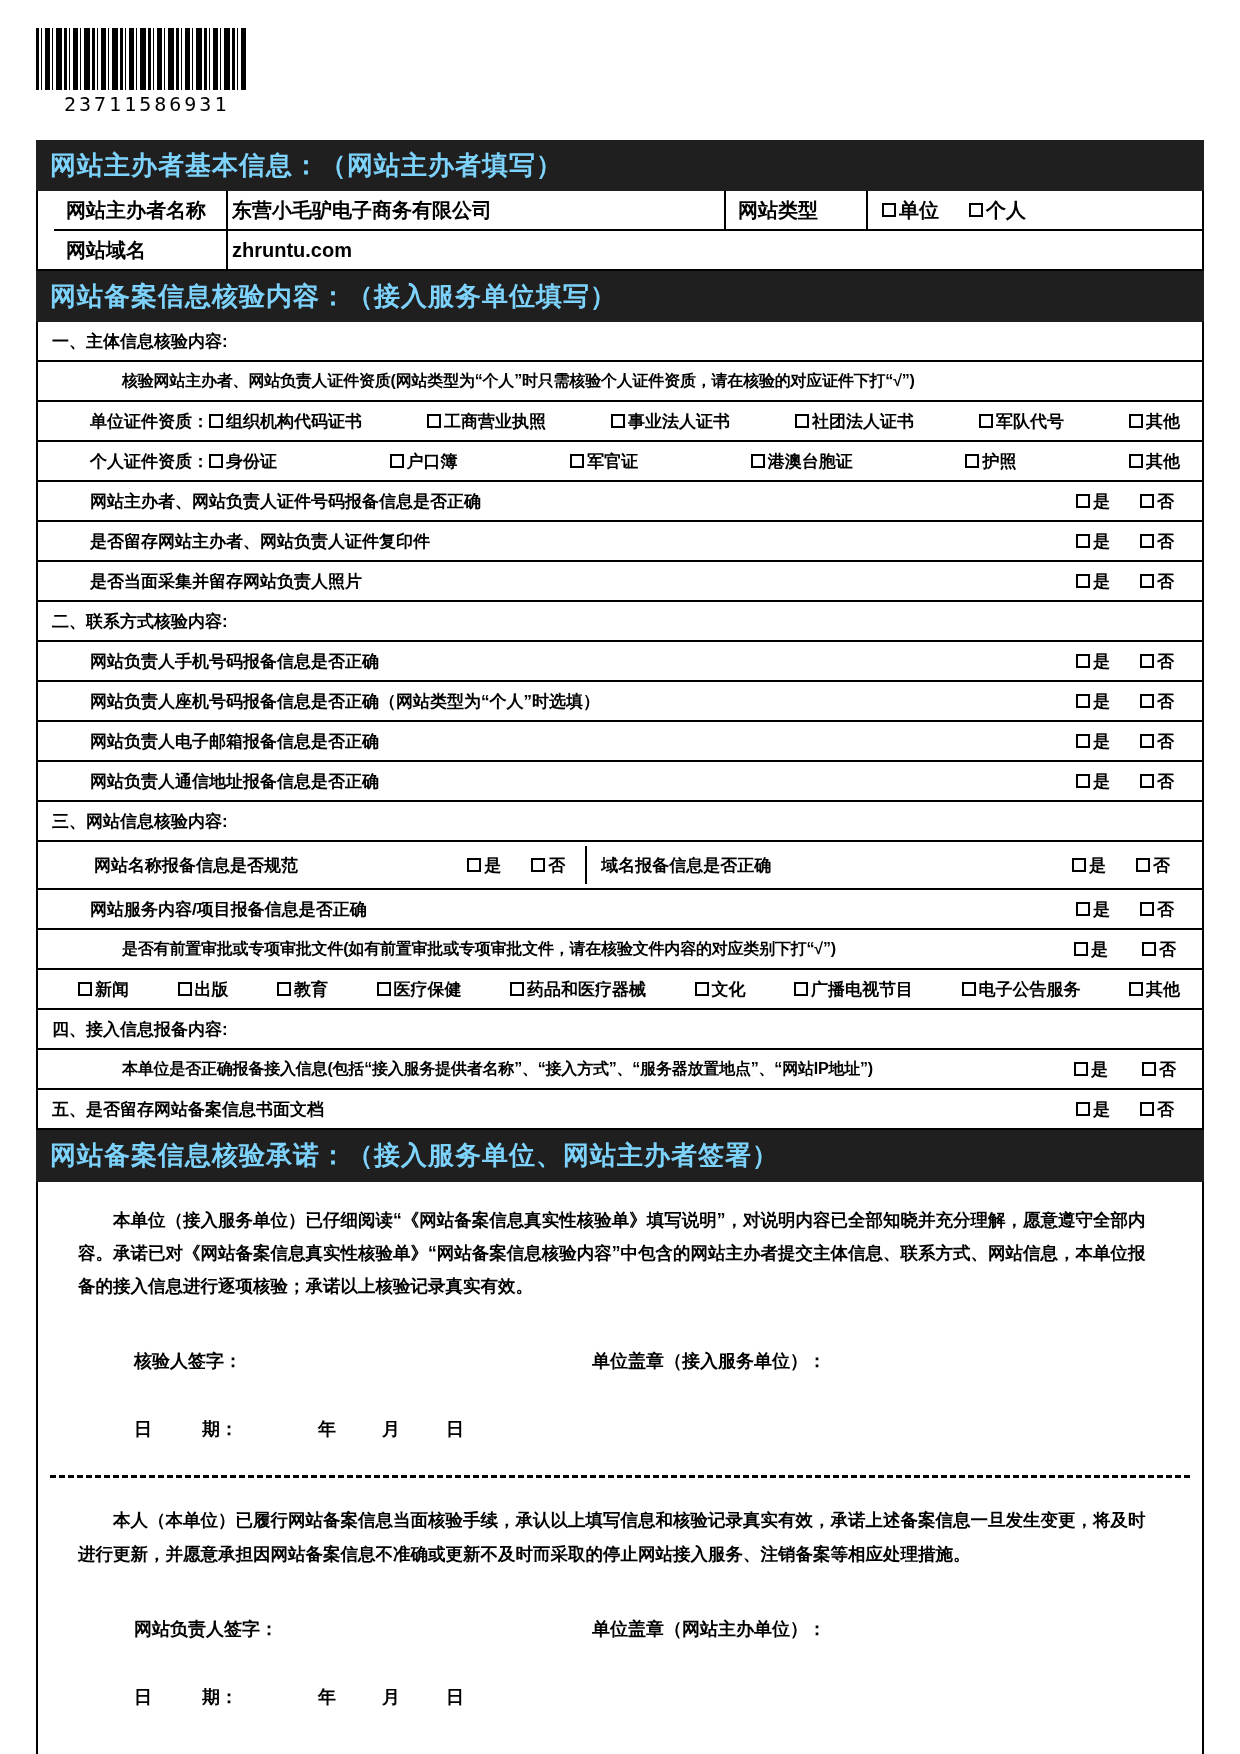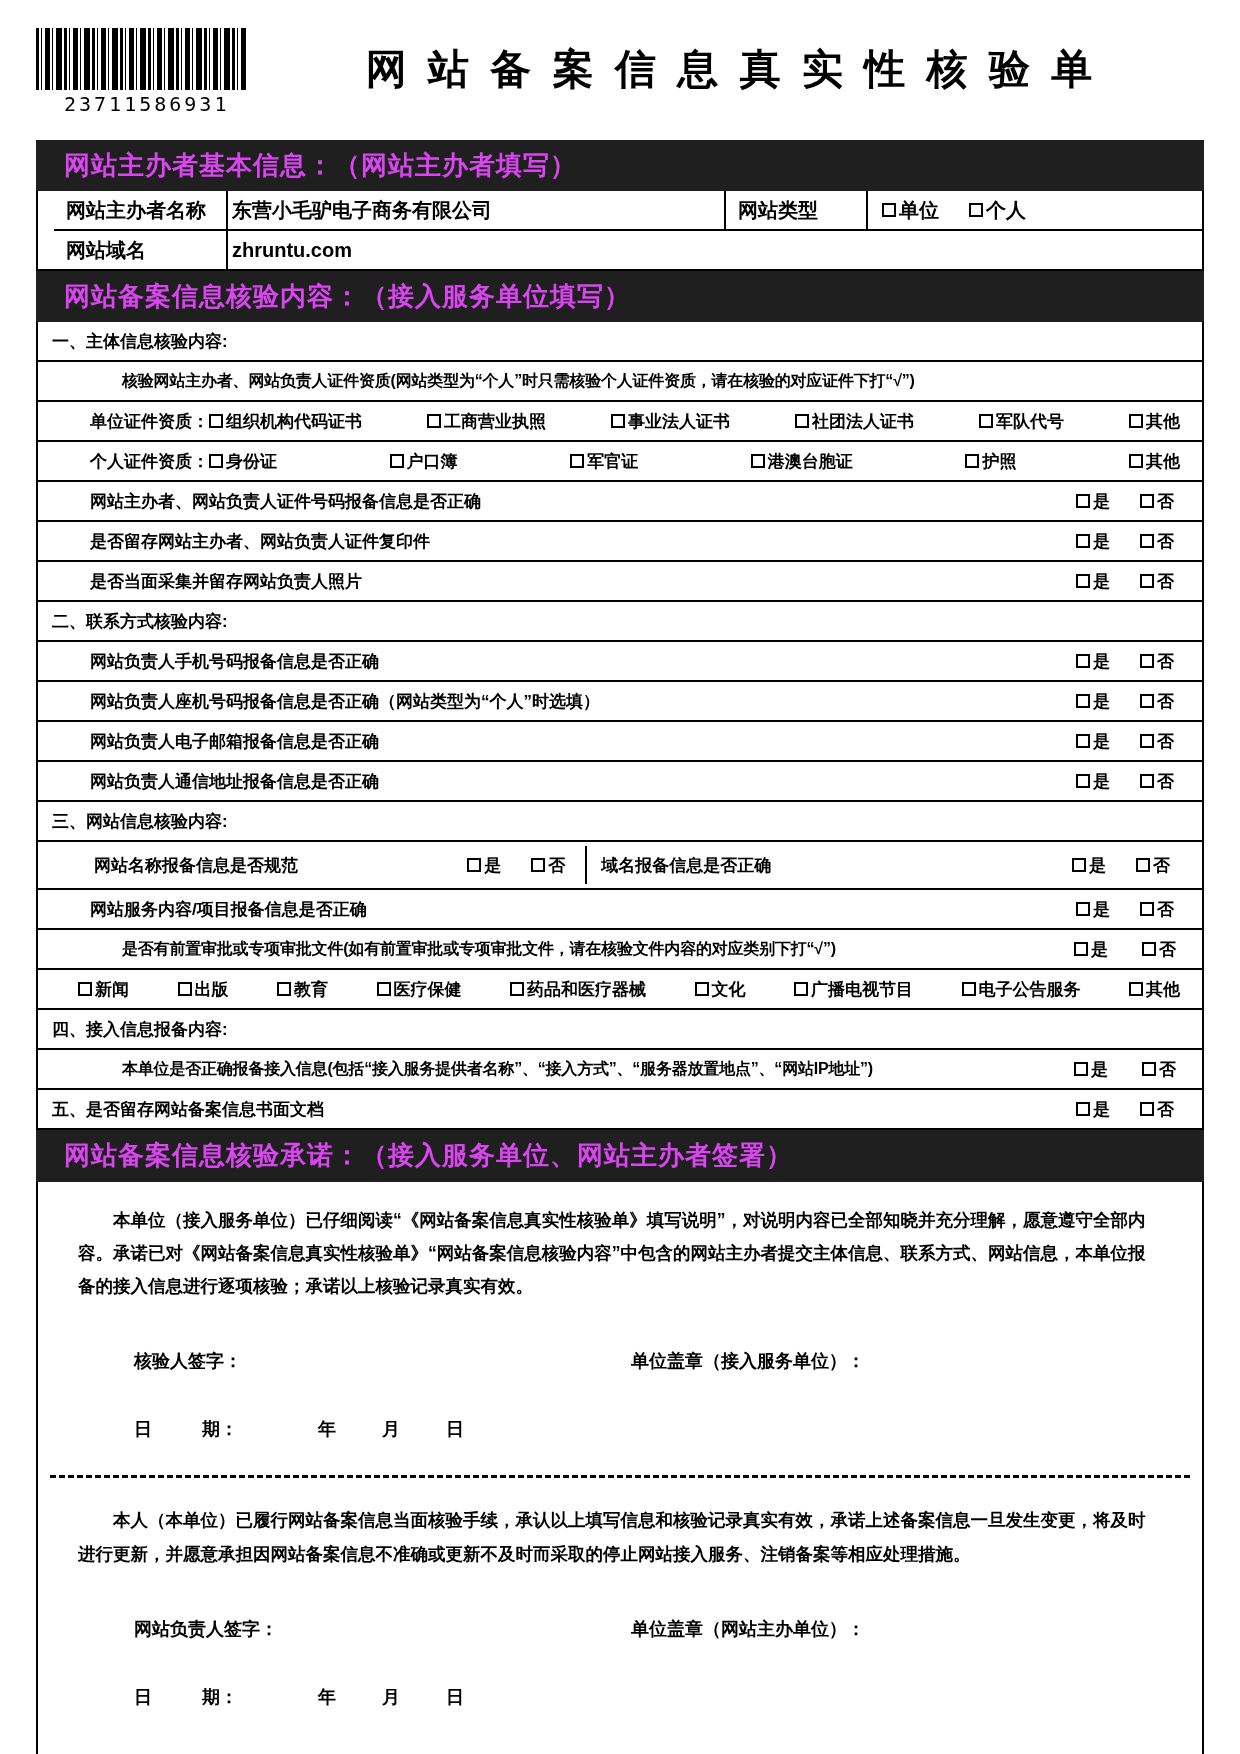--- a/index.html
+++ b/index.html
@@ -26,22 +26,22 @@
     font-weight:normal;font-size:20px;letter-spacing:3px;
     padding-left:28px;margin-top:2px;
   }
   .form-title{
     flex:1;text-align:center;font-size:41px;letter-spacing:0.52em;
     padding-top:14px;white-space:nowrap;text-indent:0.52em;
   }
 
   
   .bar{
-    background:#1f1f1f;color:#d946ef;font-size:26px;
-    padding:10px 28px;letter-spacing:1px;line-height:1.2;
+    background:#1f1f1f;color:#7dd3fc;font-size:26px;
+    padding:10px 14px;letter-spacing:1px;line-height:1.2;
   }
 
   
   .btable{border:2px solid #000;border-top:none;}
   .bi-row{display:flex;align-items:stretch;height:38px;font-size:20px;margin-left:16px;}
   .bi-row + .bi-row{border-top:2px solid #000;}
   .bi-cell{display:flex;align-items:center;}
   .bi-label{width:160px;flex:none;padding-left:12px;border-right:2px solid #000;}
   .bi-value{flex:1;padding-left:4px;}
   .bi-type{width:128px;flex:none;border-left:2px solid #000000;border-right:2px solid #000;padding-left:12px;}
@@ -68,41 +68,40 @@
     border:2px solid #000;background:#fff;box-sizing:border-box;margin-right:3px;
   }
   .split{padding:4px;}
   .cell-l{width:47%;flex:none;display:flex;align-items:center;align-self:stretch;border-right:2px solid #000;}
   .cell-l .yesno{padding-right:20px;}
   .cell-r{flex:1;display:flex;align-items:center;}
 
   
   .pbox{border:2px solid #000;border-top:none;min-height:530px;padding:22px 40px 60px 40px;box-sizing:border-box;}
   .promise{font-size:17.5px;line-height:1.9;text-indent:2em;margin:0;}
-  .sign-row{display:flex;margin-top:46px;padding-left:56px;font-size:18px;gap:39px;}
+  .sign-row{display:flex;margin-top:46px;padding-left:56px;font-size:18px;}
   .sign-label{width:458px;flex:none;}
   .date-row{margin-top:44px;padding-left:56px;font-size:18px;display:flex;align-items:center;}
   .d1{margin-left:0;}
   .d2{margin-left:50px;}
   .d3{margin-left:80px;}
   .d4{margin-left:46px;}
   .d5{margin-left:46px;}
   .dashed{border:none;border-top:3px dashed #000;margin:34px -28px 26px -28px;}
 </style>
 </head>
 <body>
 
 <div class="sheet">
 
   <div class="top">
     <div class="barcode-wrap">
       <div class="barcode"></div>
       <div class="barcode-num">23711586931</div>
     </div>
-    <div class="form-title">网站备案信息真实性核验单</div>
   </div>
 
   <div class="bar">网站主办者基本信息：（网站主办者填写）</div>
 
   <div class="btable">
     <div class="bi-row">
       <div class="bi-cell bi-label">网站主办者名称</div>
       <div class="bi-cell bi-value">东营小毛驴电子商务有限公司</div>
       <div class="bi-cell bi-type">网站类型</div>
       <div class="bi-cell bi-opts opts opts-gap">

